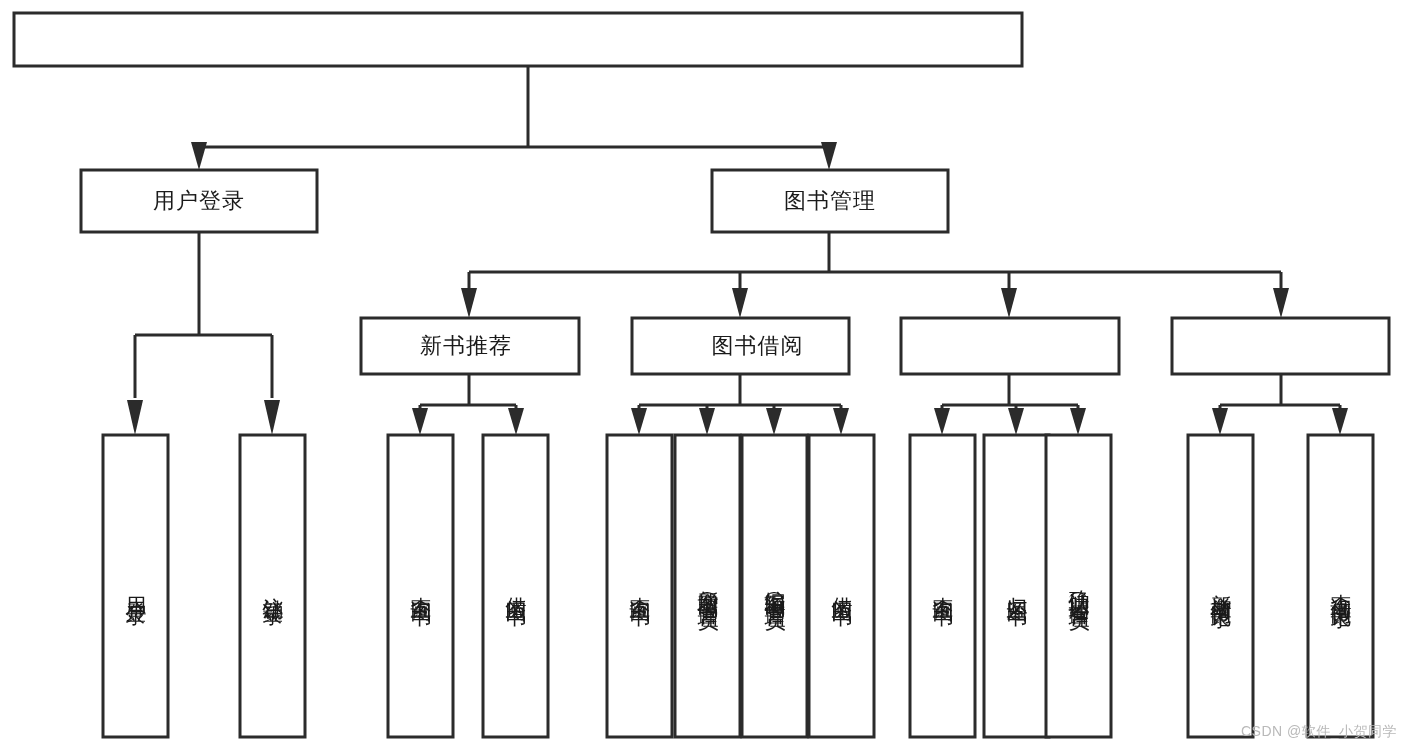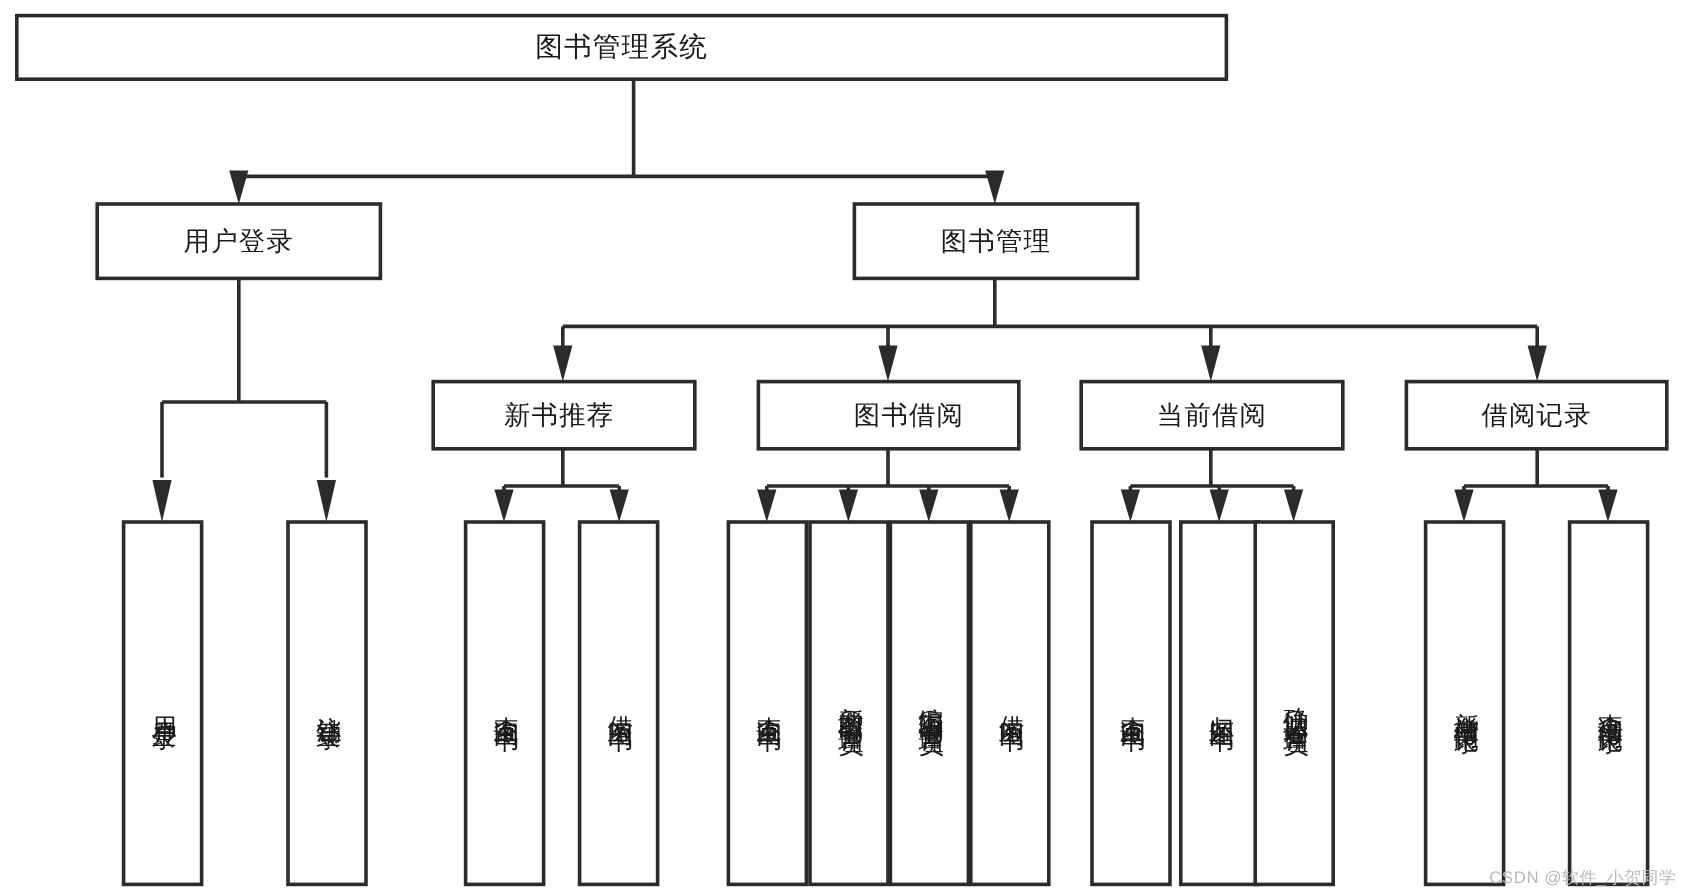--- a/index.html
+++ b/index.html
@@ -170,29 +170,26 @@
     <polygon class="arrow-head" points="1070,408 1086,408 1078,435"></polygon>
 
     <path class="edge" d="M1281,374 L1281,405"></path>
     <path class="edge" d="M1220,405 L1340,405"></path>
     <path class="edge" d="M1220,405 L1220,412"></path>
     <path class="edge" d="M1340,405 L1340,412"></path>
     <polygon class="arrow-head" points="1212,408 1228,408 1220,435"></polygon>
     <polygon class="arrow-head" points="1332,408 1348,408 1340,435"></polygon>
   </svg>
 
-  <div class="node-label root" style="left:14px; top:13px; width:1008px; height:53px;">图书管理系统</div>
 
   <div class="node-label" style="left:81px; top:170px; width:236px; height:62px;">用户登录</div>
   <div class="node-label" style="left:712px; top:170px; width:236px; height:62px;border-radius:11px;">图书管理</div>
 
   <div class="node-label" style="left:361px; top:318px; width:210px; height:56px;">新书推荐</div>
   <div class="node-label" style="left:632px; top:318px; width:217px; height:56px;margin-left:17px;">图书借阅</div>
-  <div class="node-label" style="left:901px; top:318px; width:218px; height:56px;">当前借阅</div>
-  <div class="node-label" style="left:1172px; top:318px; width:217px; height:56px;">借阅记录</div>
 
   <div class="leaf-label" style="left:103px; top:435px; width:65px; height:302px;">用户登录</div>
   <div class="leaf-label" style="left:240px; top:435px; width:65px; height:302px;">注销登录</div>
 
   <div class="leaf-label" style="left:388px; top:435px; width:65px; height:302px;">查询图书</div>
   <div class="leaf-label" style="left:483px; top:435px; width:65px; height:302px;">借阅图书</div>
 
   <div class="leaf-label" style="left:607px; top:435px; width:65px; height:302px;">查询图书</div>
   <div class="leaf-label" style="left:675px; top:435px; width:65px; height:302px;">新增图书（管理员）</div>
   <div class="leaf-label" style="left:742px; top:435px; width:65px; height:302px;">编辑图书（管理员）</div>

